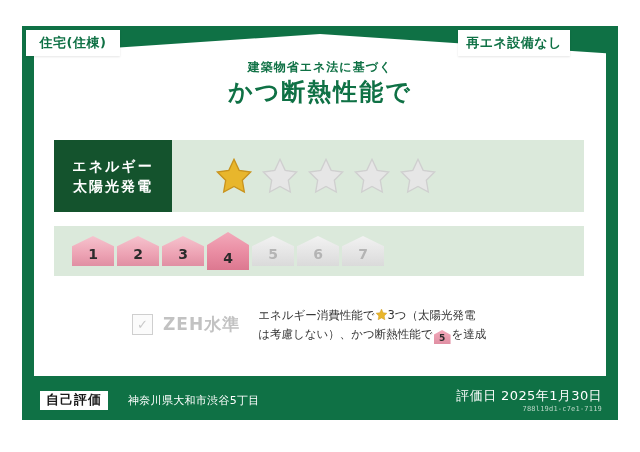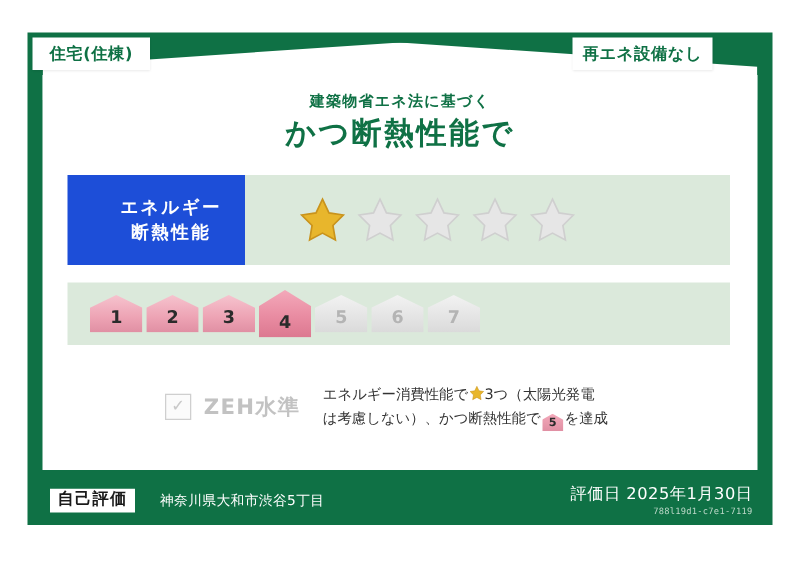--- a/index.html
+++ b/index.html
@@ -75,21 +75,21 @@
     left: 458px;
     top: 30px;
     width: 112px;
     height: 26px;
   }
 
   
   .title-wrap {
     position: absolute;
     left: 0;
-    top: 74px;
+    top: 60px;
     width: 640px;
     text-align: center;
     color: #0f7145;
   }
   .title-sub {
     font-size: 12px;
     font-weight: bold;
     letter-spacing: 1px;
     line-height: 1.2;
   }
@@ -107,32 +107,31 @@
     left: 54px;
     width: 530px;
     display: flex;
     align-items: stretch;
   }
   .row-energy { top: 140px; height: 72px; }
   .row-insul  { top: 226px; height: 50px; }
 
   .row-label {
     width: 118px;
-    background: #1d4ed8;
+    background: #14532d;
     color: #ffffff;
     font-weight: bold;
     font-size: 14px;
     letter-spacing: 2px;
     display: flex;
     flex-direction: column;
     align-items: center;
     justify-content: center;
     line-height: 1.45;
     flex: 0 0 auto;
-    padding-left: 24px;
   }
   .row-label span { display: block; }
   .row-value {
     flex: 1 1 auto;
     background: #dbe9db;
     display: flex;
     align-items: center;
     padding-left: 42px;
     gap: 6px;
   }
@@ -311,21 +310,21 @@
   <div class="corner-badge badge-right">再エネ設備なし</div>
 
   <div class="title-wrap">
     <div class="title-sub">建築物省エネ法に基づく</div>
     <div class="title-main">かつ断熱性能で</div>
   </div>
 
   <div class="row row-energy">
     <div class="row-label">
       <span>エネルギー</span>
-      <span>断熱性能</span>
+      <span>太陽光発電</span>
     </div>
     <div class="row-value">
       <svg class="star" viewBox="0 0 24 24">
         <polygon points="12,2 15.1,8.6 22,9.6 17,14.6 18.2,21.6 12,18.3 5.8,21.6 7,14.6 2,9.6 8.9,8.6" fill="#e8b62c" stroke="#c9931c" stroke-width="0.8"></polygon>
       </svg>
       <svg class="star" viewBox="0 0 24 24">
         <polygon points="12,2 15.1,8.6 22,9.6 17,14.6 18.2,21.6 12,18.3 5.8,21.6 7,14.6 2,9.6 8.9,8.6" fill="#e6e6e6" stroke="#cfcfcf" stroke-width="0.8"></polygon>
       </svg>
       <svg class="star" viewBox="0 0 24 24">
         <polygon points="12,2 15.1,8.6 22,9.6 17,14.6 18.2,21.6 12,18.3 5.8,21.6 7,14.6 2,9.6 8.9,8.6" fill="#e6e6e6" stroke="#cfcfcf" stroke-width="0.8"></polygon>

